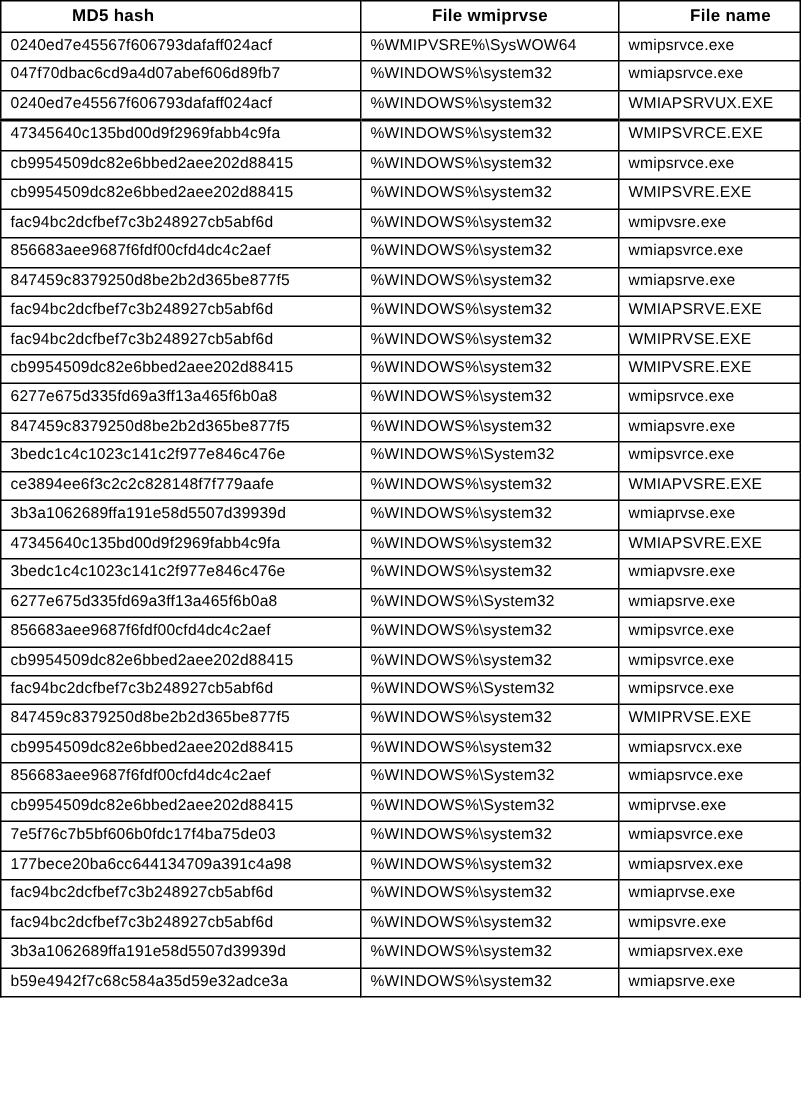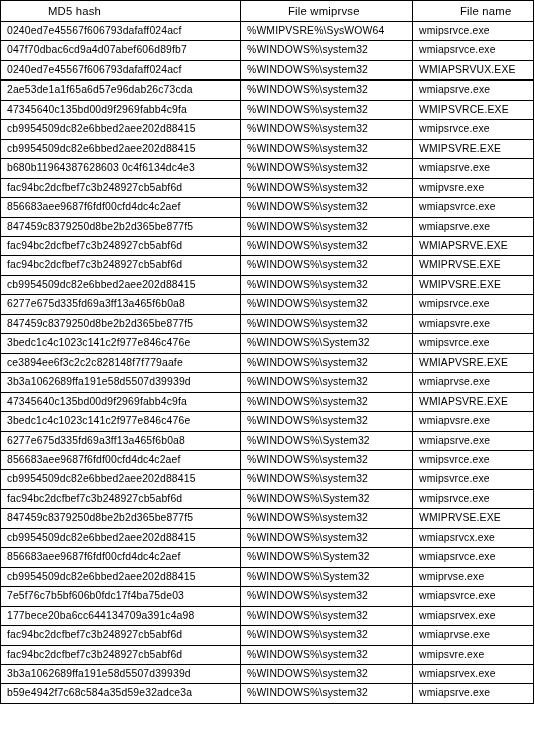--- a/index.html
+++ b/index.html
@@ -39,21 +39,21 @@
     line-height: 18.45px;
     font-size: 10.4px;
     letter-spacing: 0.15px;
     white-space: nowrap;
     overflow: hidden;
     text-align: left;
     vertical-align: middle;
     font-weight: normal;
   }
   table.hash-table thead th {
-    font-weight: normal;
+    font-weight: bold;
     font-size: 11.3px;
     height: 20px;
     line-height: 20px;
     letter-spacing: 0.2px;
     padding-left: 47px;
   }
   
   table.hash-table tr.thick-below td {
     border-bottom: 2.2px solid #000;
   }
@@ -85,43 +85,33 @@
           <td>047f70dbac6cd9a4d07abef606d89fb7</td>
           <td>%WINDOWS%\system32</td>
           <td>wmiapsrvce.exe</td>
         </tr>
         <tr class="thick-below">
           <td>0240ed7e45567f606793dafaff024acf</td>
           <td>%WINDOWS%\system32</td>
           <td>WMIAPSRVUX.EXE</td>
         </tr>
         <tr>
-          <td>2ae53de1a1f65a6d57e96dab26c73cda</td>
-          <td>%WINDOWS%\system32</td>
-          <td>wmiapsrve.exe</td>
-        </tr>
-        <tr>
           <td>47345640c135bd00d9f2969fabb4c9fa</td>
           <td>%WINDOWS%\system32</td>
           <td>WMIPSVRCE.EXE</td>
         </tr>
         <tr>
           <td>cb9954509dc82e6bbed2aee202d88415</td>
           <td>%WINDOWS%\system32</td>
           <td>wmipsrvce.exe</td>
         </tr>
         <tr>
           <td>cb9954509dc82e6bbed2aee202d88415</td>
           <td>%WINDOWS%\system32</td>
           <td>WMIPSVRE.EXE</td>
-        </tr>
-        <tr>
-          <td>b680b11964387628603 0c4f6134dc4e3</td>
-          <td>%WINDOWS%\system32</td>
-          <td>wmiapsrve.exe</td>
         </tr>
         <tr>
           <td>fac94bc2dcfbef7c3b248927cb5abf6d</td>
           <td>%WINDOWS%\system32</td>
           <td>wmipvsre.exe</td>
         </tr>
         <tr>
           <td>856683aee9687f6fdf00cfd4dc4c2aef</td>
           <td>%WINDOWS%\system32</td>
           <td>wmiapsvrce.exe</td>

